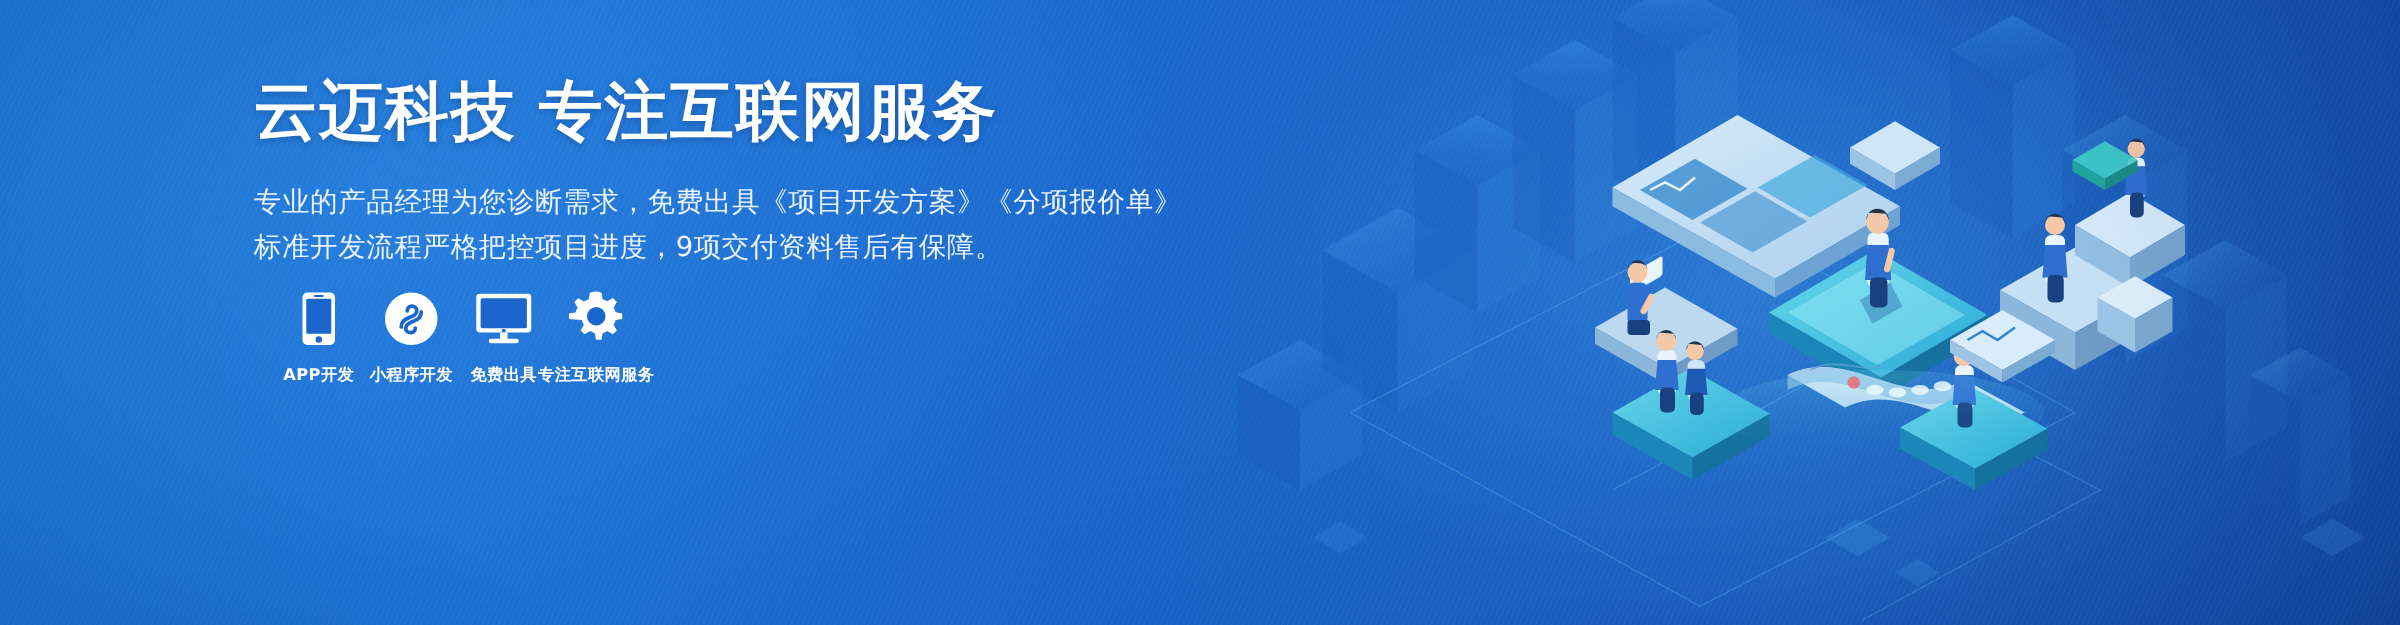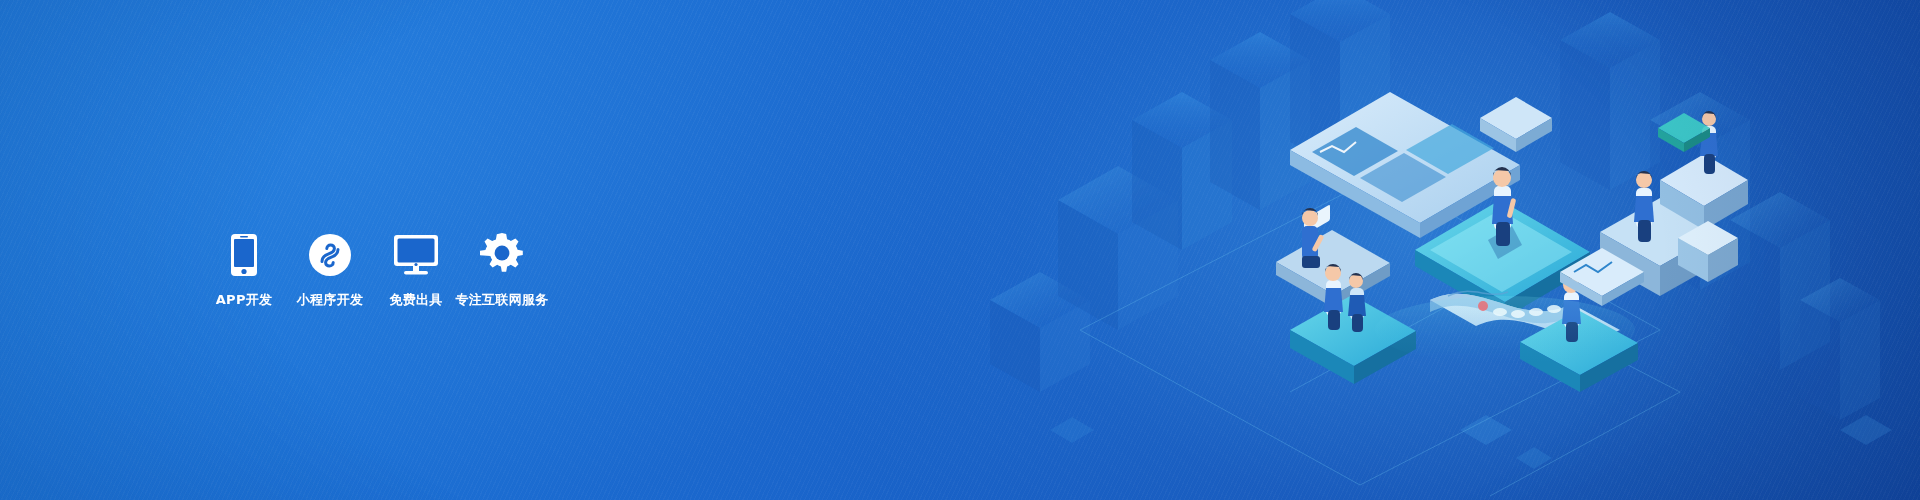--- a/index.html
+++ b/index.html
@@ -36,23 +36,23 @@
     text-shadow:0 2px 6px rgba(5,40,95,0.35);
   }
   .headline .gap{display:inline-block;width:18px;}
   .sub{
     font-family:"DejaVu Sans","Liberation Sans",sans-serif;
     font-size:22px;line-height:1.62;color:#eaf3ff;font-weight:400;
     letter-spacing:0.5px;white-space:nowrap;margin:0;
   }
 
   
-  .icons{position:absolute;left:207px;top:232px;display:flex;align-items:flex-start;}
+  .icons{position:absolute;left:218px;top:232px;display:flex;align-items:flex-start;}
   .icon-item{display:flex;flex-direction:column;align-items:center;width:74px;margin-right:0;}
-  .icon-item + .icon-item{margin-left:12px;text-align:right;}
+  .icon-item + .icon-item{margin-left:0;text-align:right;}
   .icon-box{height:46px;display:flex;align-items:center;justify-content:center;}
   .icon-label{
     margin-top:13px;font-size:13px;color:#ffffff;white-space:nowrap;
     font-family:"DejaVu Sans","Liberation Sans",sans-serif;font-weight:bold;letter-spacing:0.3px;
   }
   .ic{fill:#ffffff;}
 
   
   .illus{position:absolute;right:0;top:0;width:960px;height:500px;}
   .illus svg{display:block;}
@@ -283,20 +283,25 @@
         <polygon points="684,272 642,296 642,306 684,282" fill="#7cabd4"></polygon>
         <polyline points="614,272 626,265 638,272 652,262" stroke="#2f86cc" stroke-width="2" fill="none"></polyline>
       </g>
 
       <ellipse cx="545" cy="330" rx="130" ry="34" fill="url(#glowG)" opacity="0.35"></ellipse>
     </svg>
   </div>
 
   <div class="vignette"></div>
 
+  <div class="content">
+    <h1 class="headline"><span>云迈科技</span><span class="gap"></span><span>专注互联网服务</span></h1>
+    <p class="sub">专业的产品经理为您诊断需求，免费出具《项目开发方案》《分项报价单》</p>
+    <p class="sub">标准开发流程严格把控项目进度，9项交付资料售后有保障。</p>
+  </div>
 
   <div class="icons">
 
     <div class="icon-item">
       <div class="icon-box">
         <svg width="28" height="44" viewBox="0 0 28 44">
           <rect class="ic" x="1" y="1" width="26" height="42" rx="4"></rect>
           <rect x="4" y="6" width="20" height="28" rx="1" fill="#1a66cc"></rect>
           <circle cx="14" cy="38.5" r="2.6" fill="#1a66cc"></circle>
           <rect x="10" y="3" width="8" height="1.6" rx="0.8" fill="#1a66cc"></rect>

